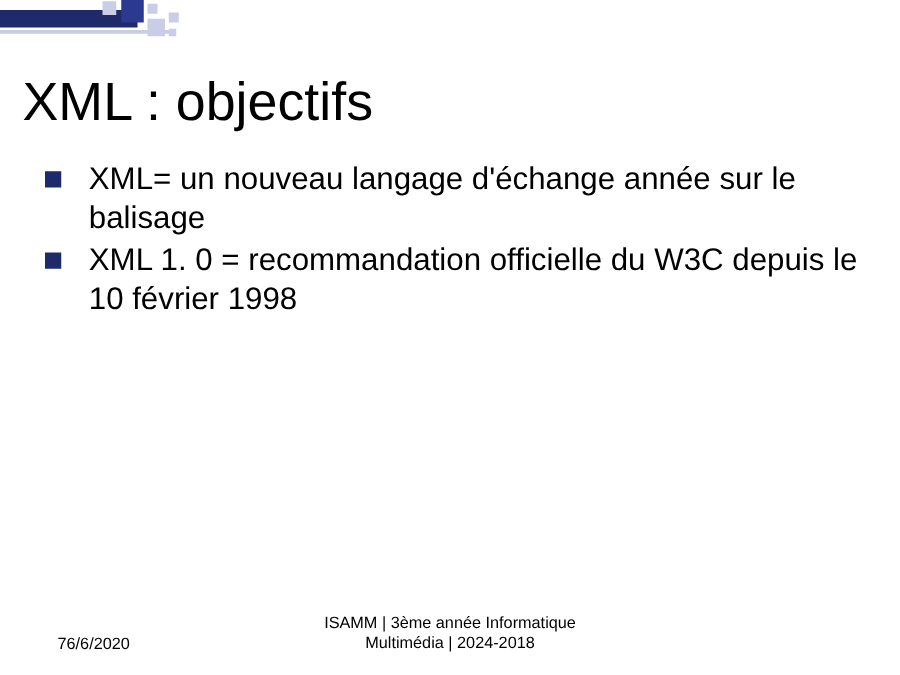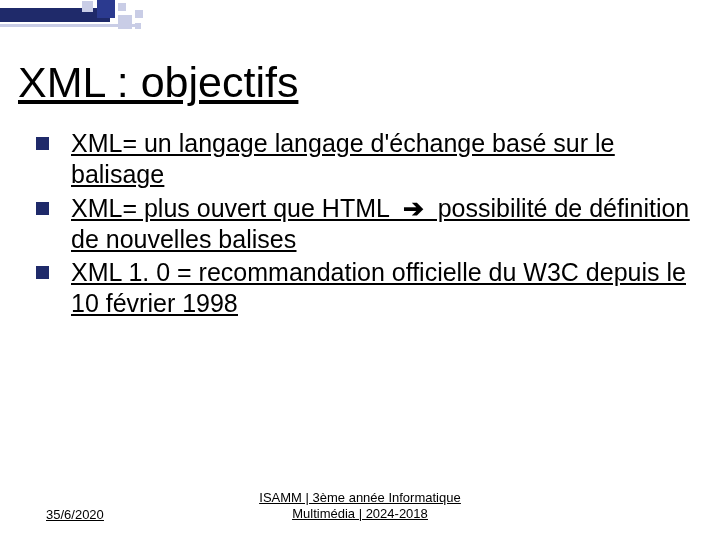--- a/index.html
+++ b/index.html
@@ -1,15 +1,15 @@
 <!DOCTYPE html>
 <html><head>
 <meta charset="utf-8">
 <style>
-  * { margin: 0; padding: 0; box-sizing: border-box; text-decoration: underline; }
+  * { margin: 0; padding: 0; box-sizing: border-box; }
   html, body { width: 720px; height: 540px; }
   body {
     background: #ffffff;
     font-family: Arial, Helvetica, sans-serif;
     position: relative;
     overflow: hidden;
   }
   .deco-top {
     position: absolute;
     top: 0; left: 0; right: 0;
@@ -111,33 +111,27 @@
   <div class="sq sq4"></div>
   <div class="sq sq5"></div>
   <div class="sq sq6"></div>
 </div>
 
 <h1 class="title">XML : objectifs</h1>
 
 <div class="content">
   <div class="item">
     <div class="bullet"></div>
-    <div class="text">XML= un langage langage d'échange basé sur le balisage</div>
-  </div>
-  <div class="item">
-    <div class="bullet"></div>
-    <div class="text">
-      <span>XML= plus ouvert que HTML &nbsp;</span><span class="arrow">➔</span><span>&nbsp; possibilité de définition de nouvelles balises</span>
-    </div>
+    <div class="text">XML= un nouveau langage d'échange année sur le balisage</div>
   </div>
   <div class="item">
     <div class="bullet"></div>
     <div class="text">XML 1. 0 = recommandation officielle du W3C depuis le 10 février 1998</div>
   </div>
 </div>
 
 <div class="footer">
-  <span class="date">35/6/2020</span>
+  <span class="date">76/6/2020</span>
 </div>
 <div class="center-footer">
   <span>ISAMM | 3ème année Informatique</span><br>
   <span>Multimédia | 2024-2018</span>
 </div>
 
 </body></html>

